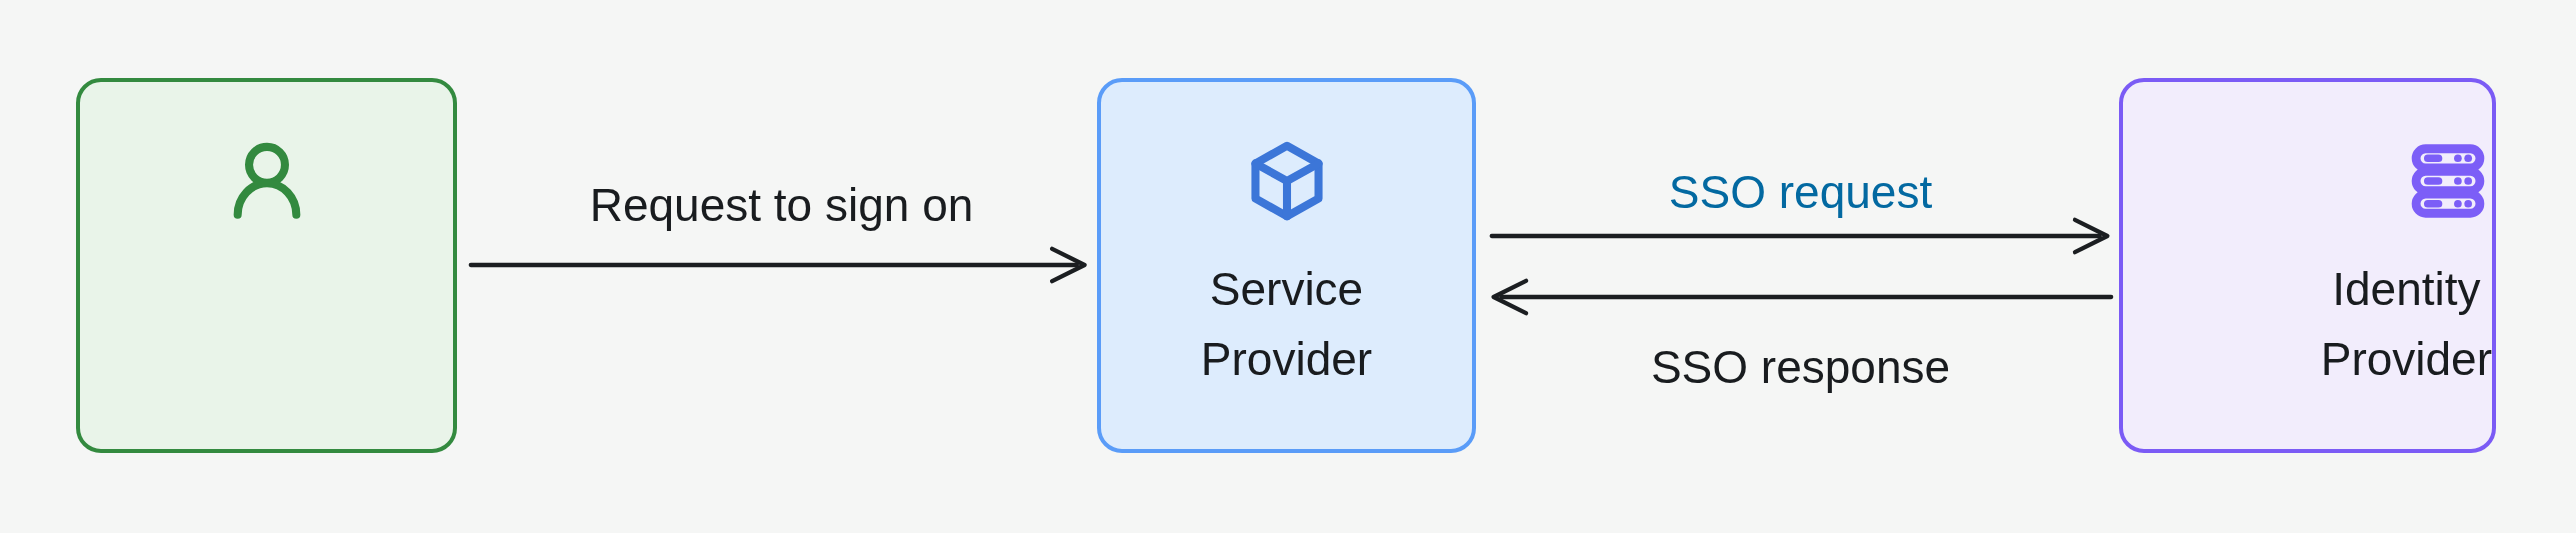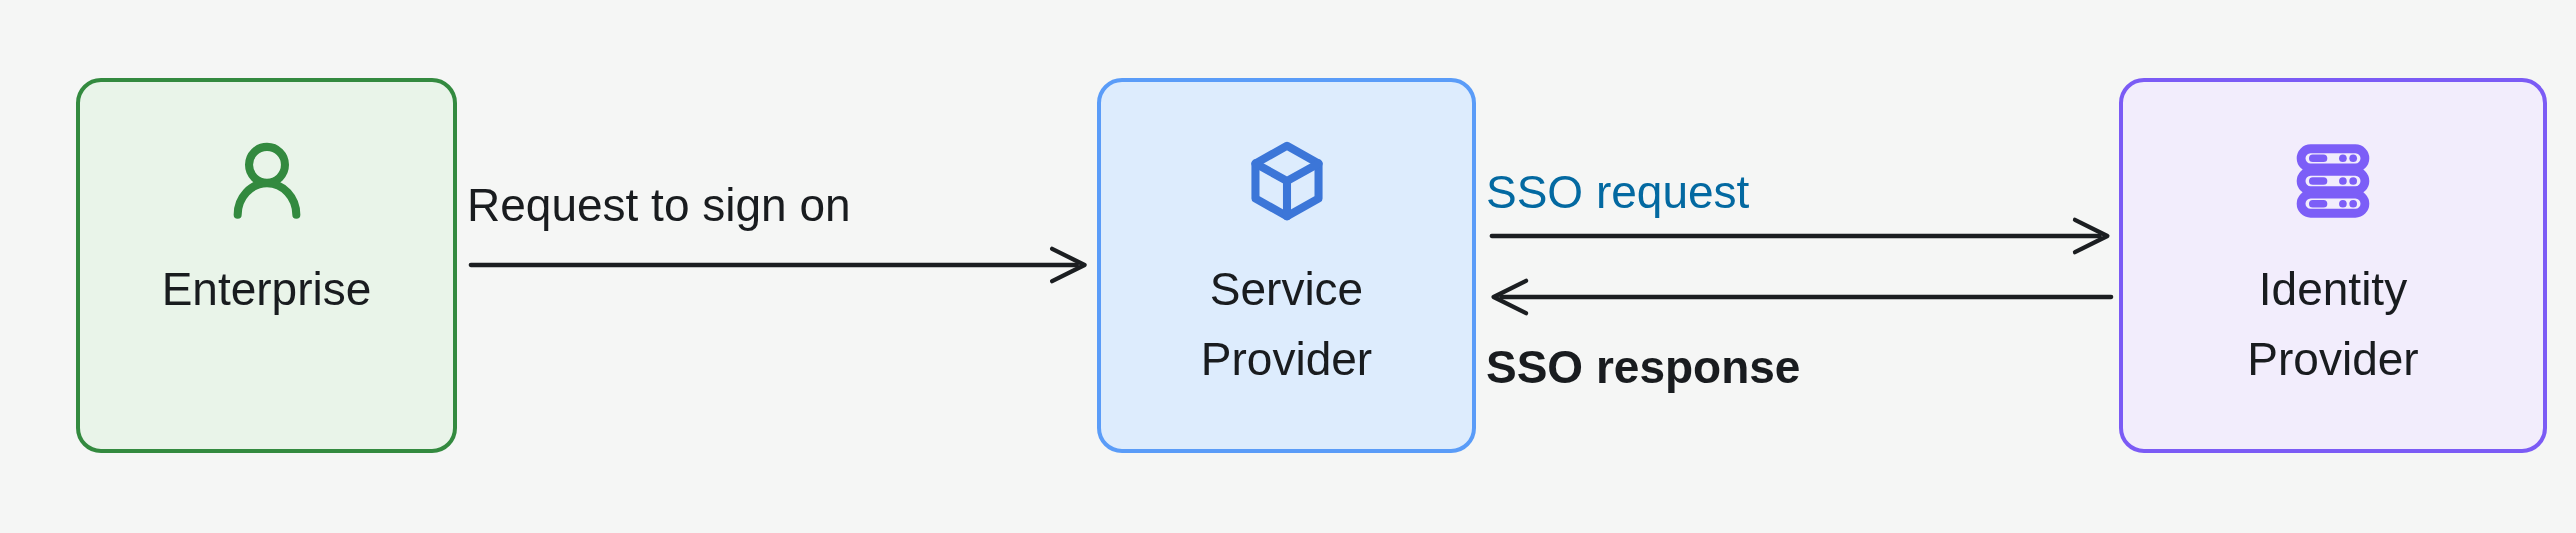--- a/index.html
+++ b/index.html
@@ -16,21 +16,21 @@
   .node {
     position: absolute;
     top: 78px; height: 375px;
     box-sizing: border-box;
     border: 4.8px solid #000;
     border-radius: 25px;
     display: flex; flex-direction: column; align-items: center;
   }
   #node-enterprise { left: 76px;   width: 381px; }
   #node-service    { left: 1097px; width: 379px; }
-  #node-identity   { left: 2119px; width: 428px; }
+  #node-identity   { left: 2119px; width: 377px; align-items: flex-end; }
 
   .node .icon-wrap { margin-top: 55px; width: 88px; height: 88px; }
   .node .icon-wrap svg { width: 88px; height: 88px; display: block; }
 
   .node .node-label {
     margin-top: 29px;
     font-size: 46px; line-height: 70px; font-weight: 500;
     text-align: center; color: #191c1f;
     white-space: nowrap;
   }
@@ -40,21 +40,21 @@
   #arrow-request  { left: 467px;  top: 242px; }
   #arrow-sso-req  { left: 1486px; top: 213px; }
   #arrow-sso-resp { left: 1486px; top: 274px; }
   .edge-arrow svg { width: 100%; height: 100%; display: block; }
   .edge-arrow .stroke { stroke: #1b1e21; stroke-width: 4.5; fill: none;
                         stroke-linecap: round; stroke-linejoin: round; }
 
   .edge-label {
     position: absolute; width: 629px;
     font-size: 46px; line-height: 48px; font-weight: 500;
-    color: #191c1f; white-space: nowrap;
+    text-align: center; color: #191c1f; white-space: nowrap;
   }
   #label-request  { left: 467px;  top: 181px; }
   #label-sso-req  { left: 1486px; top: 168px; }
   #label-sso-resp { left: 1486px; top: 343px; }
 
   .icon-stroke { fill: none; stroke: currentColor; stroke-width: 2.2;
                  stroke-linecap: round; stroke-linejoin: round; }
 </style>
 </head>
 <body style="background: rgb(245, 246, 245);">
@@ -62,21 +62,20 @@
 <div>
 
   <div class="node" id="node-enterprise" style="border-color: rgb(51, 138, 63); background: rgb(233, 244, 233);">
     <span class="icon-wrap">
       <svg viewBox="0 0 24 24" aria-hidden="true" style="color: rgb(51, 138, 63);">
         <circle class="icon-stroke" cx="12" cy="7.6" r="4.9"></circle>
         <path class="icon-stroke" d="M20 21.2a8 8.6 0 0 0 -16 0"></path>
       </svg>
     </span>
     <div class="node-label" style="color: rgb(25, 28, 31);">
-      <div>Enterprise</div>
     </div>
   </div>
 
   <div class="node" id="node-service" style="border-color: rgb(90, 156, 248); background: rgb(221, 236, 253);">
     <span class="icon-wrap">
       <svg viewBox="0 0 24 24" aria-hidden="true" style="color: rgb(60, 118, 216);">
         <path class="icon-stroke" d="M12 2.4 L20.6 7.2 V16.8 L12 21.6 L3.4 16.8 V7.2 Z"></path>
         <path class="icon-stroke" d="M3.4 7.2 L12 12 L20.6 7.2"></path>
         <path class="icon-stroke" d="M12 12 V21.6"></path>
       </svg>
@@ -119,21 +118,21 @@
   </div>
 
   <div class="edge-label" id="label-sso-req" style="color: #0369a1;">SSO request</div>
   <div class="edge-arrow" id="arrow-sso-req">
     <svg viewBox="0 0 660 48" aria-hidden="true">
       <path class="stroke" d="M6 24 H644" style="stroke: rgb(27, 30, 33);"></path>
       <path class="stroke" d="M618 7 L652 24 L618 41" style="stroke: rgb(27, 30, 33);"></path>
     </svg>
   </div>
 
-  <div class="edge-label" id="label-sso-resp" style="color: rgb(25, 28, 31); font-weight: bold;">SSO response</div>
+  <div class="edge-label" id="label-sso-resp" style="color: rgb(25, 28, 31);">SSO response</div>
   <div class="edge-arrow" id="arrow-sso-resp">
     <svg viewBox="0 0 660 48" aria-hidden="true">
       <path class="stroke" d="M16 24 H656" style="stroke: rgb(27, 30, 33);"></path>
       <path class="stroke" d="M42 7 L8 24 L42 41" style="stroke: rgb(27, 30, 33);"></path>
     </svg>
   </div>
 
 </div>
 
 

